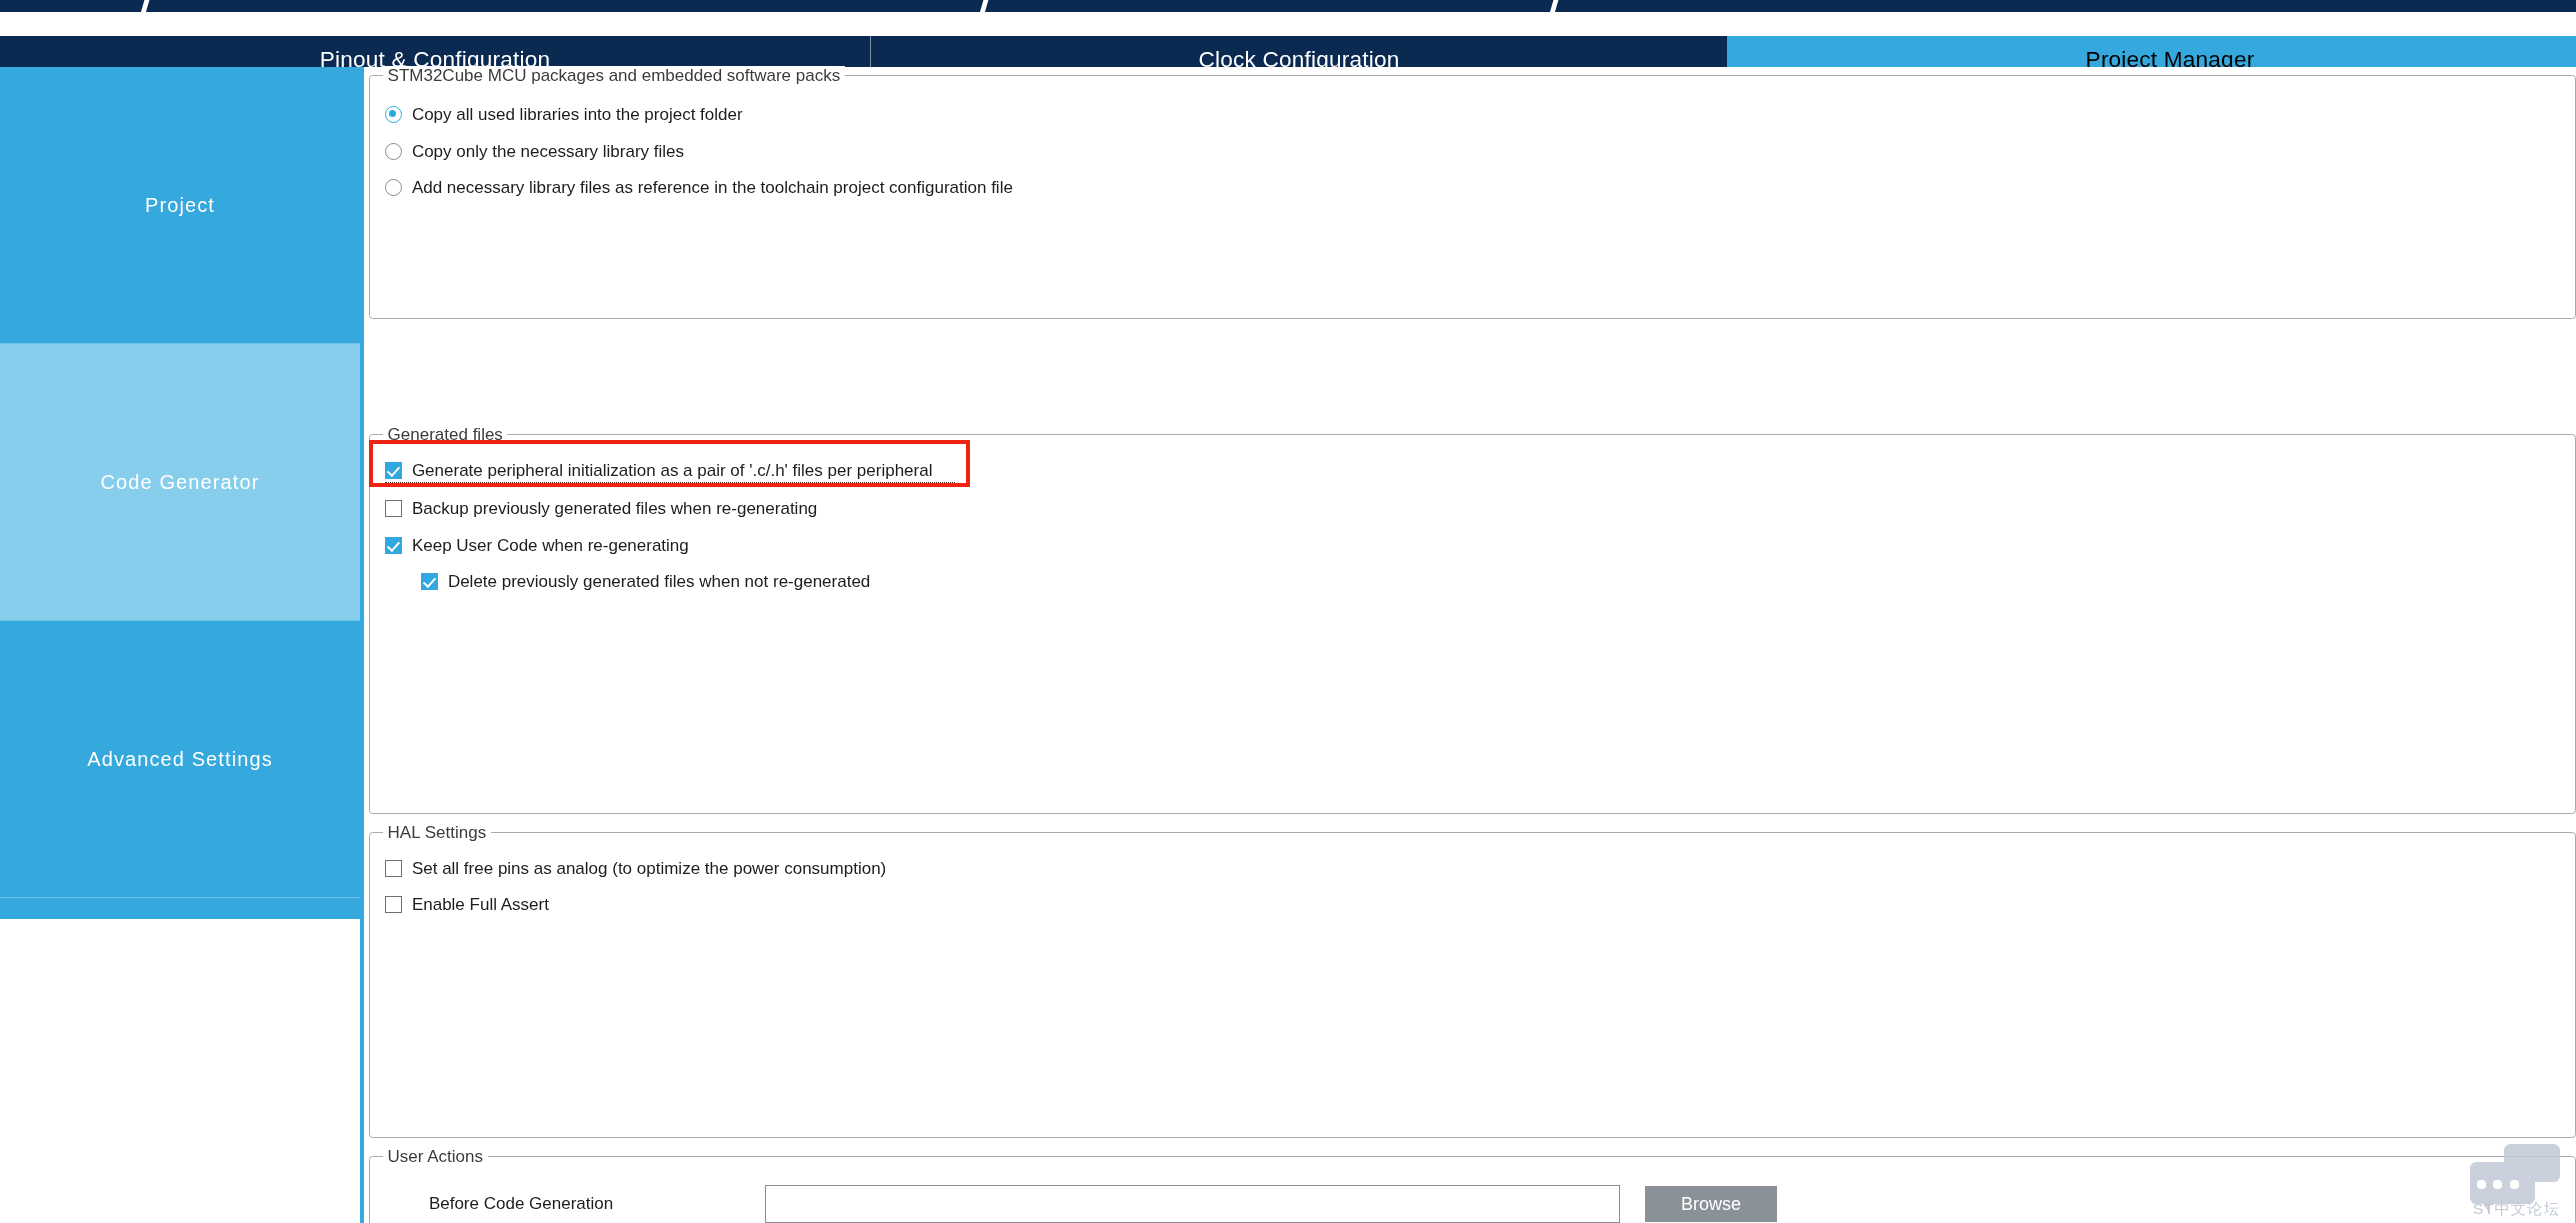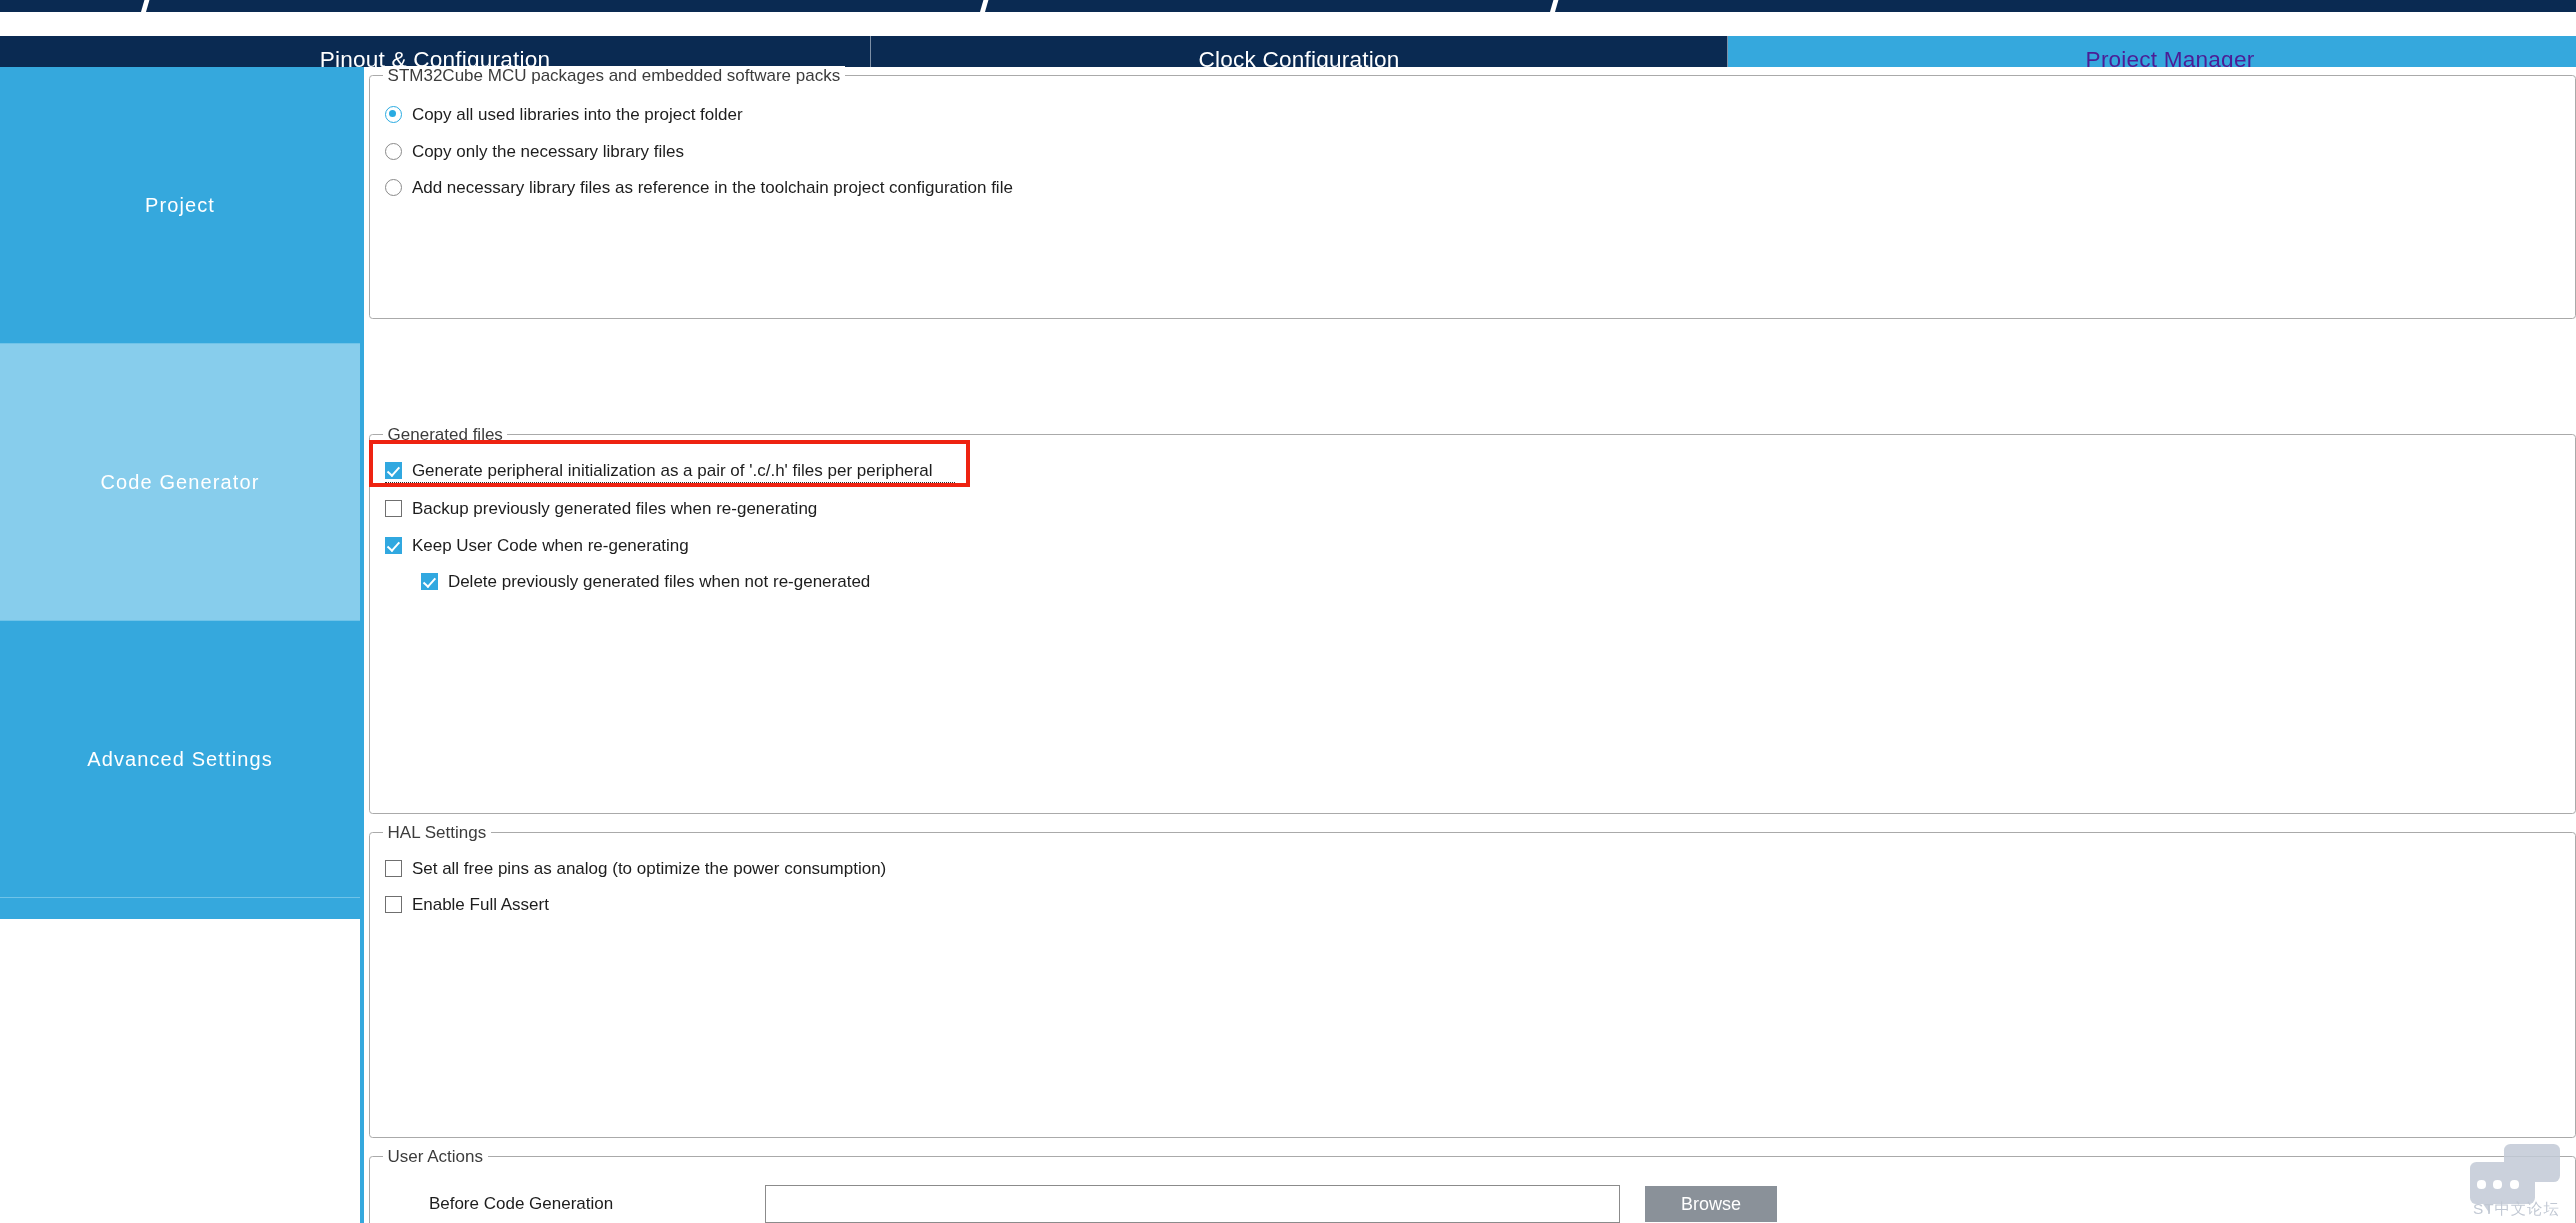--- a/index.html
+++ b/index.html
@@ -47,21 +47,21 @@
     font-size: 22.6px;
     letter-spacing: 0.2px;
     background: #0a2a52;
     white-space: nowrap;
   }
   .tab.pinout { width: 871px; border-right: 1.8px solid #7d8fa6; }
   .tab.clock  { width: 857px; border-right: 1.8px solid #7d8fa6; }
   .tab.active {
     flex: 1;
     background: #35a8dd;
-    color: #4c1d95;
+    color: #000000;
     padding-left: 36px;
   }
 
   
   .body-area {
     position: absolute;
     top: 67px; left: 0;
     width: 2576px;
     height: 1157px;
     background: #ffffff;

